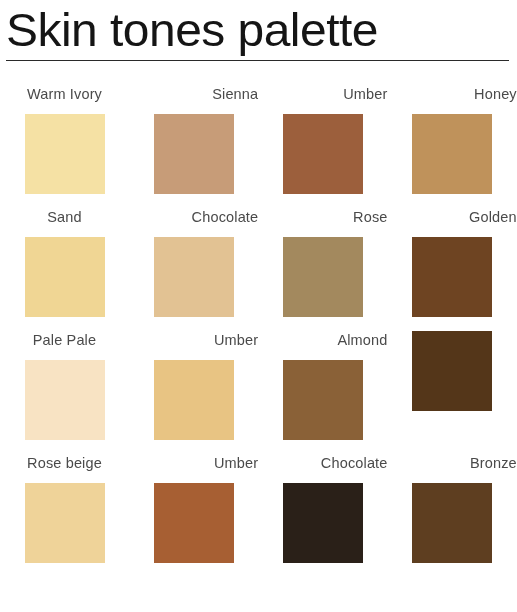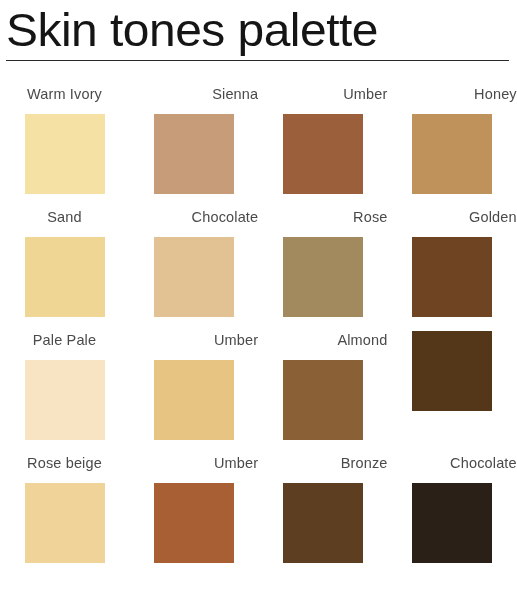--- a/index.html
+++ b/index.html
@@ -140,22 +140,22 @@
 
     <div class="cell col-0">
       <p class="swatch-label">Rose beige</p>
       <div class="swatch" style="background-color: rgb(239, 211, 153);"></div>
     </div>
     <div class="cell">
       <p class="swatch-label">Umber</p>
       <div class="swatch" style="background-color: rgb(167, 95, 51);"></div>
     </div>
     <div class="cell">
+      <p class="swatch-label">Chocolate</p>
+      <div class="swatch" style="background-color: rgb(42, 32, 24);"></div>
+    </div>
+    <div class="cell">
       <p class="swatch-label">Bronze</p>
       <div class="swatch" style="background-color: rgb(94, 62, 32);"></div>
-    </div>
-    <div class="cell">
-      <p class="swatch-label">Chocolate</p>
-      <div class="swatch" style="background-color: rgb(42, 32, 24);"></div>
     </div>
   </div>
 
 </div>
 
 </body></html>

